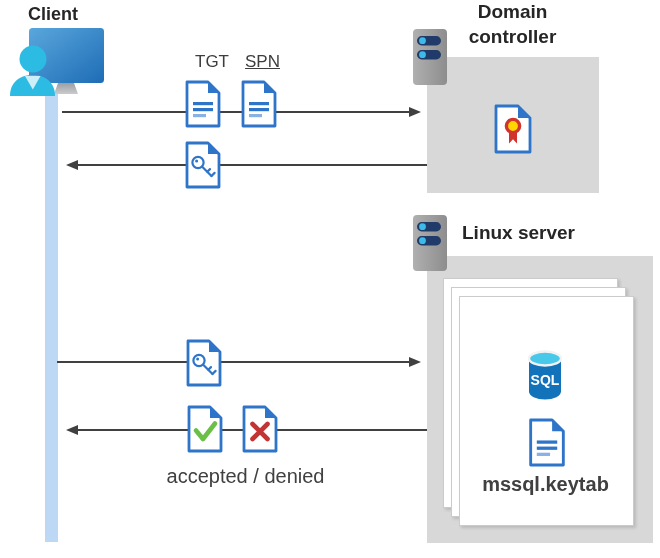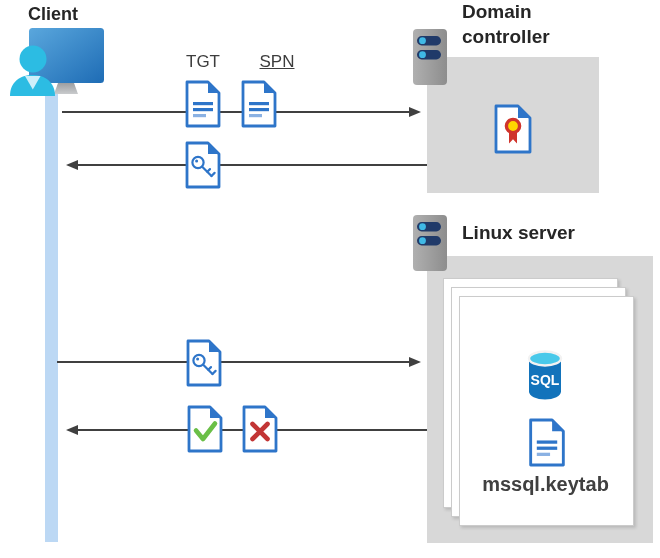--- a/index.html
+++ b/index.html
@@ -11,21 +11,21 @@
   .heading{font-weight:bold;font-size:19px;line-height:1.3;color:#262626;}
   .annot{font-size:19px;color:#404040;}
   .graybox{background:#d8d8d8;}
   .lifeline{background:#bcd8f4;width:13px;}
   .aline{height:0;border-top:2px solid #404040;z-index:1;}
   .ahead-r{width:0;height:0;border-top:5px solid transparent;border-bottom:5px solid transparent;border-left:12px solid #404040;z-index:1;}
   .ahead-l{width:0;height:0;border-top:5px solid transparent;border-bottom:5px solid transparent;border-right:12px solid #404040;z-index:1;}
   .icon{z-index:3;}
   .card{width:173px;height:228px;background:#fff;border:1px solid #cbcbcb;box-shadow:2px 2px 3px rgba(0,0,0,0.14);z-index:2;}
   .ctr-label{left:459px;width:173px;text-align:center;z-index:4;}
-  .msg-label{text-align:center;font-size:17px;color:#3d3d3d;}
+  .msg-label{text-align:right;font-size:17px;color:#3d3d3d;}
 </style>
 </head>
 <body>
 
 <div class="canvas">
 
   <div class="abs lifeline" style="left:45px;top:92px;height:450px;"></div>
 
   <div class="abs heading" style="left:28px;top:3px;font-size:18px;">Client</div>
   <svg class="abs icon" style="left:8px;top:26px;" width="100" height="72" viewBox="0 0 100 72">
@@ -52,21 +52,22 @@
   <div class="abs ahead-l" style="left:66px;top:160px;"></div>
   <div class="abs aline" style="left:78px;top:164px;width:349px;"></div>
 
   <div class="abs aline" style="left:57px;top:361px;width:352px;"></div>
   <div class="abs ahead-r" style="left:409px;top:357px;"></div>
 
   <div class="abs ahead-l" style="left:66px;top:425px;"></div>
   <div class="abs aline" style="left:78px;top:429px;width:349px;"></div>
 
   <div class="abs msg-label" style="left:177px;top:52px;width:52px;">TGT</div>
-  <div class="abs msg-label" style="left:251px;top:52px;width:52px;text-decoration:underline;">SPN</div>
+  <div class="abs msg-label" style="left:228px;top:52px;width:52px;text-decoration:underline;">SPN</div>
+  <div class="abs annot" style="left:128px;top:465px;width:235px;text-align:center;font-size:20px;">accepted / denied</div>
 
   <svg class="abs icon" style="left:185px;top:80px;" width="36" height="48" viewBox="0 0 36 48">
     <path d="M2 2 h21 l11 11 v33 h-32 z" fill="#fff" stroke="#2e75c9" stroke-width="2.8" stroke-linejoin="round"></path>
     <path d="M23 2 L34 13 L23 13 Z" fill="#2e75c9"></path>
     <rect x="8" y="22" width="20" height="3.2" fill="#2e75c9"></rect>
     <rect x="8" y="28" width="20" height="3.2" fill="#2e75c9"></rect>
     <rect x="8" y="34" width="13" height="3.2" fill="#8ab1e3"></rect>
   </svg>
   <svg class="abs icon" style="left:241px;top:80px;" width="36" height="48" viewBox="0 0 36 48">
     <path d="M2 2 h21 l11 11 v33 h-32 z" fill="#fff" stroke="#2e75c9" stroke-width="2.8" stroke-linejoin="round"></path>
@@ -118,21 +119,21 @@
       <stop offset="0" stop-color="#b0b0b0"></stop>
           <stop offset="1" stop-color="#8d8d8d"></stop>
         </linearGradient>
       </defs>
     <rect x="1" y="1" width="34" height="56" rx="4" fill="url(#gsrv1)"></rect>
     <rect x="5" y="8" width="24" height="9.5" rx="4.7" fill="#203a69"></rect>
     <rect x="5" y="22" width="24" height="9.5" rx="4.7" fill="#203a69"></rect>
     <circle cx="10.5" cy="12.7" r="3.4" fill="#3fb9e6"></circle>
     <circle cx="10.5" cy="26.7" r="3.4" fill="#3fb9e6"></circle>
   </svg>
-  <div class="abs heading" style="left:462px;top:0px;width:125px;">Domain controller</div>
+  <div class="abs heading" style="left:450px;top:0px;width:125px;text-align:center;">Domain controller</div>
   <svg class="abs icon" style="left:494px;top:104px;" width="38" height="50" viewBox="0 0 38 50">
     <path d="M2 2 h22 l12 12 v34 h-34 z" fill="#fff" stroke="#2e75c9" stroke-width="2.8" stroke-linejoin="round"></path>
     <path d="M24 2 L36 14 L24 14 Z" fill="#2e75c9"></path>
     <path d="M15 27.5 h8 v12 l-4 -4.3 l-4 4.3 z" fill="#d0342c"></path>
     <circle cx="19" cy="22" r="6.6" fill="#ffd400" stroke="#d0342c" stroke-width="3.4"></circle>
   </svg>
 
   <div class="abs graybox" style="left:427px;top:256px;width:226px;height:287px;"></div>
   <svg class="abs icon" style="left:412px;top:214px;" width="36" height="58" viewBox="0 0 36 58">
     <defs>

